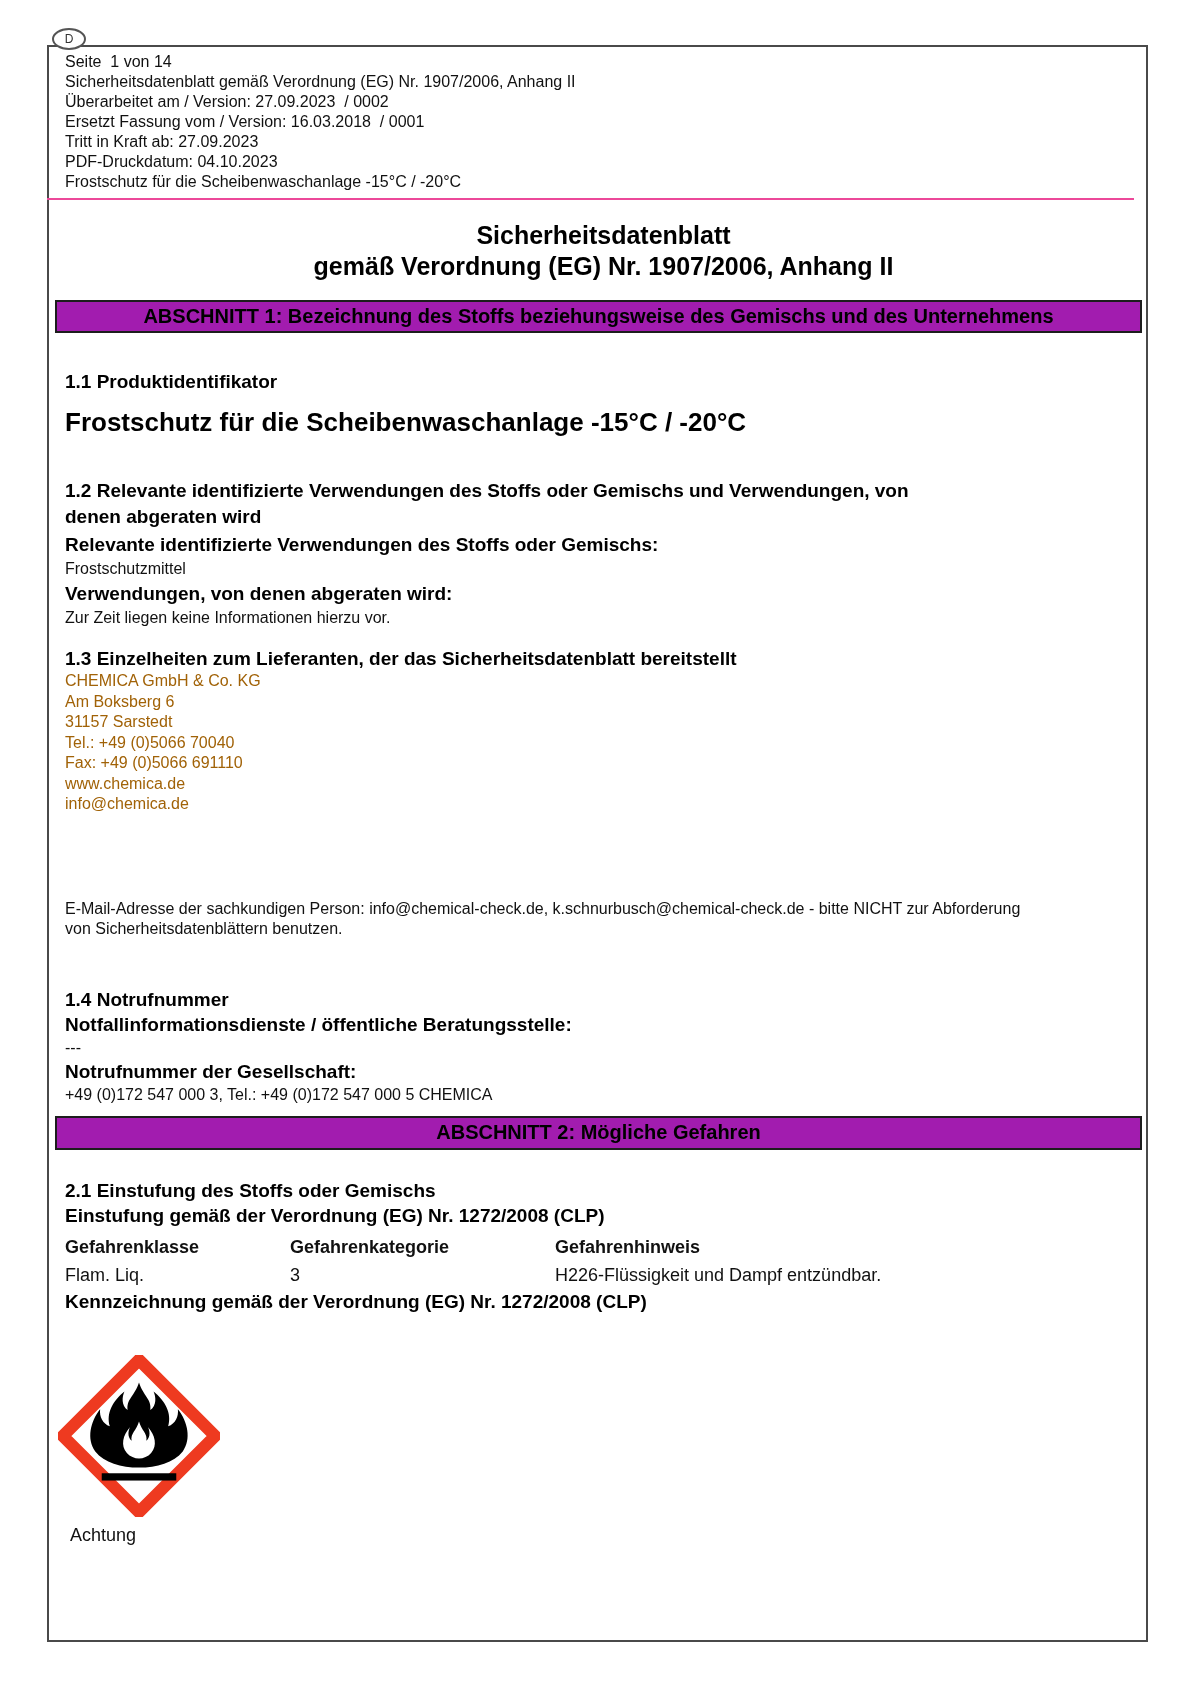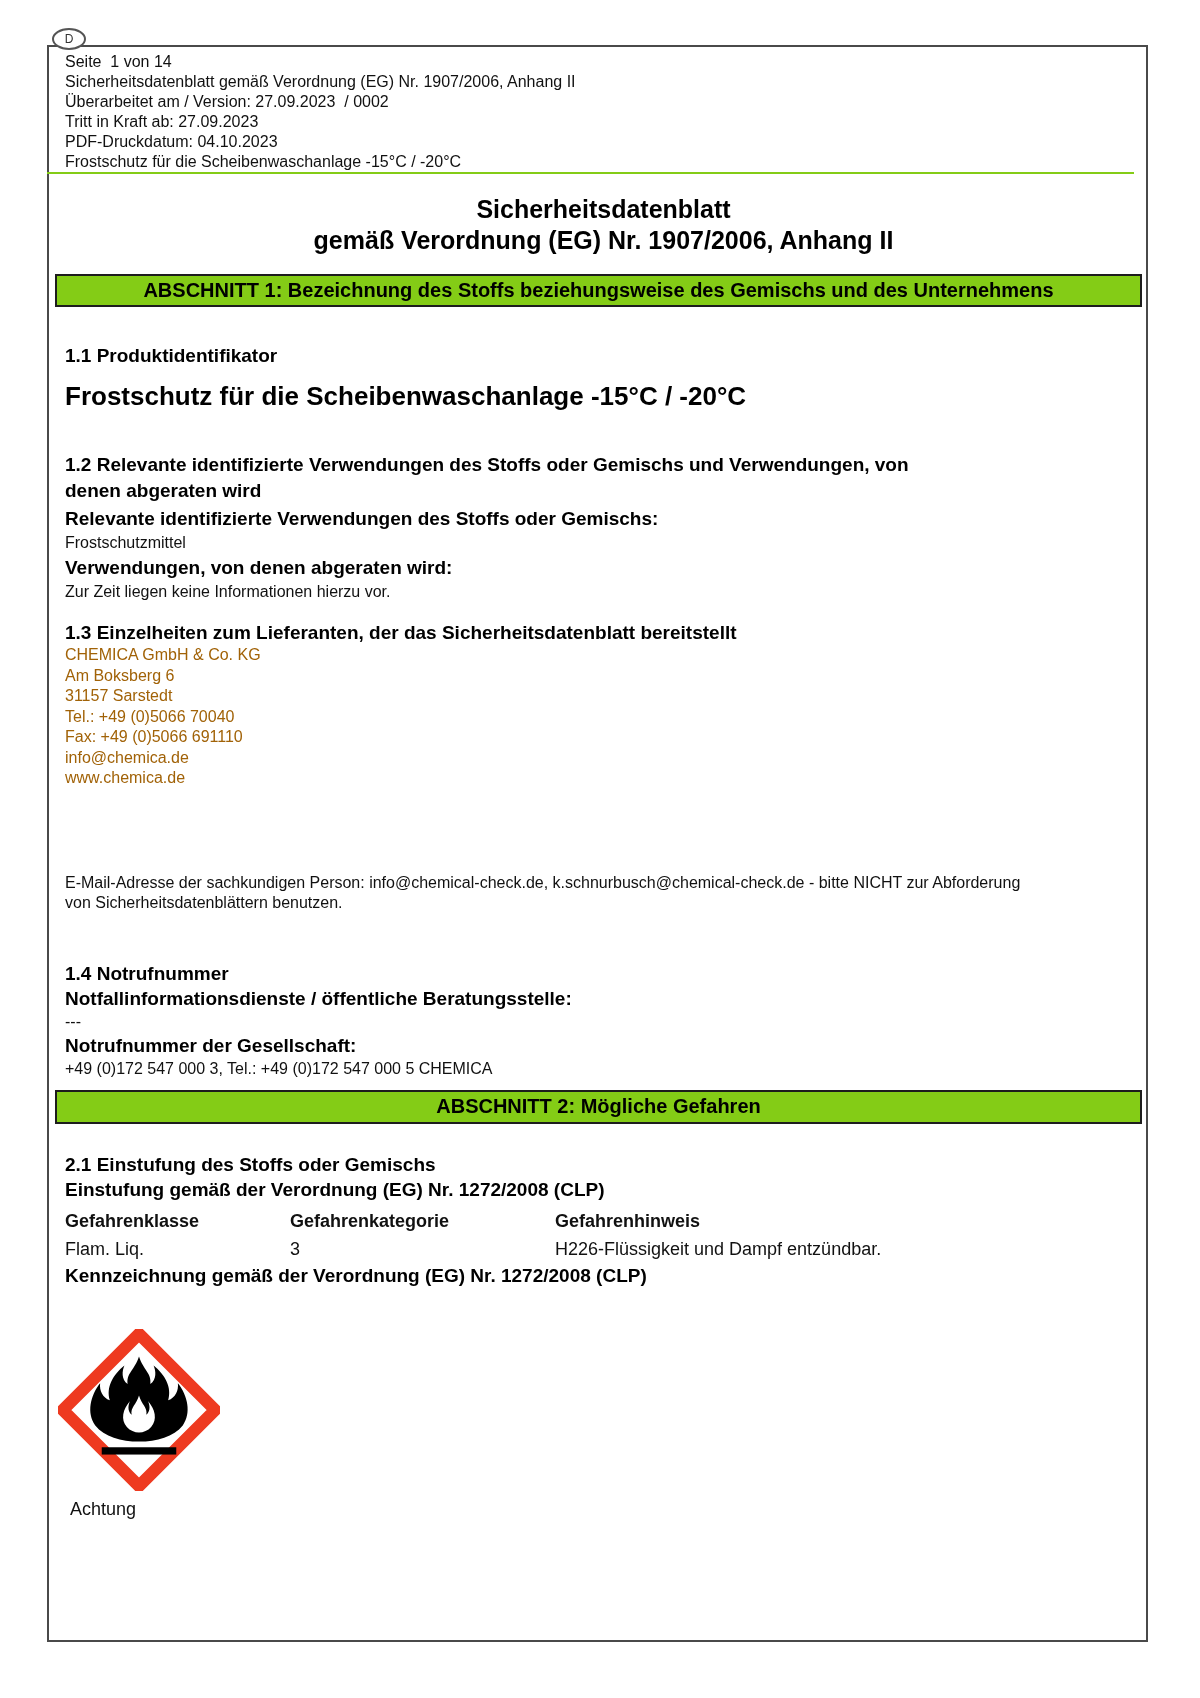--- a/index.html
+++ b/index.html
@@ -31,40 +31,40 @@
   .content {
     position:absolute; left:47px; top:45px; width:1103px; height:1597px;
     box-sizing:border-box;
     overflow:hidden;
     z-index:2;
   }
   .pad { padding-left:18px; padding-right:20px; }
 
   
   .meta {
-    padding:7px 20px 0 18px;
+    padding:7px 20px 6px 18px;
     font-size:16px; line-height:20px;
-    border-bottom:2px solid #84cc16;
+    border-bottom:2px solid #ec4899;
     margin-right:16px;
   }
   .meta div { white-space:pre; }
 
   
   .doc-title {
     margin-top:20px;
     text-align:center;
     font-size:25px; font-weight:bold; line-height:31px;
     color:#000;
     padding-left:10px;
   }
 
   
   .banner {
     margin:18px 8px 0 8px;
-    background:#84cc16;
+    background:#a21caf;
     border:2px solid #1d1d1d;
     text-align:center;
     font-size:20px; font-weight:bold; line-height:26px;
     color:#000;
     padding:1px 30px 2px 30px;
     box-sizing:border-box;
   }
   .banner.single { line-height:27px; }
 
   .h-sub { font-size:19px; font-weight:bold; line-height:25px; color:#000; }
@@ -97,20 +97,21 @@
 
 <div class="page-frame"></div>
 <div class="d-badge">D</div>
 
 <div class="content">
 
   <div class="meta">
     <div>Seite  1 von 14</div>
     <div>Sicherheitsdatenblatt gemäß Verordnung (EG) Nr. 1907/2006, Anhang II</div>
     <div>Überarbeitet am / Version: 27.09.2023  / 0002</div>
+    <div>Ersetzt Fassung vom / Version: 16.03.2018  / 0001</div>
     <div>Tritt in Kraft ab: 27.09.2023</div>
     <div>PDF-Druckdatum: 04.10.2023</div>
     <div>Frostschutz für die Scheibenwaschanlage -15°C / -20°C</div>
   </div>
 
   <div class="doc-title">
     <div>Sicherheitsdatenblatt</div>
     <div>gemäß Verordnung (EG) Nr. 1907/2006, Anhang II</div>
   </div>
 
@@ -125,22 +126,22 @@
     <div class="txt">Frostschutzmittel</div>
     <div class="h-sub">Verwendungen, von denen abgeraten wird:</div>
     <div class="txt">Zur Zeit liegen keine Informationen hierzu vor.</div>
 
     <div class="h-sub mt16">1.3 Einzelheiten zum Lieferanten, der das Sicherheitsdatenblatt bereitstellt</div>
     <div class="addr">CHEMICA GmbH &amp; Co. KG</div>
     <div class="addr">Am Boksberg 6</div>
     <div class="addr">31157 Sarstedt</div>
     <div class="addr">Tel.: +49 (0)5066 70040</div>
     <div class="addr">Fax: +49 (0)5066 691110</div>
+    <div class="addr">www.chemica.de</div>
     <div class="addr">info@chemica.de</div>
-    <div class="addr">www.chemica.de</div>
 
     <div class="email-note">E-Mail-Adresse der sachkundigen Person:  info@chemical-check.de,  k.schnurbusch@chemical-check.de  -  bitte NICHT zur Abforderung von Sicherheitsdatenblättern benutzen.</div>
 
     <div class="h-sub h14block">1.4 Notrufnummer</div>
     <div class="h-sub">Notfallinformationsdienste / öffentliche Beratungsstelle:</div>
     <div class="txt" style="line-height:22px;">---</div>
     <div class="h-sub">Notrufnummer der Gesellschaft:</div>
     <div class="txt" style="line-height:22px;">+49 (0)172 547 000 3, Tel.: +49 (0)172 547 000 5  CHEMICA</div>
   </div>
 

